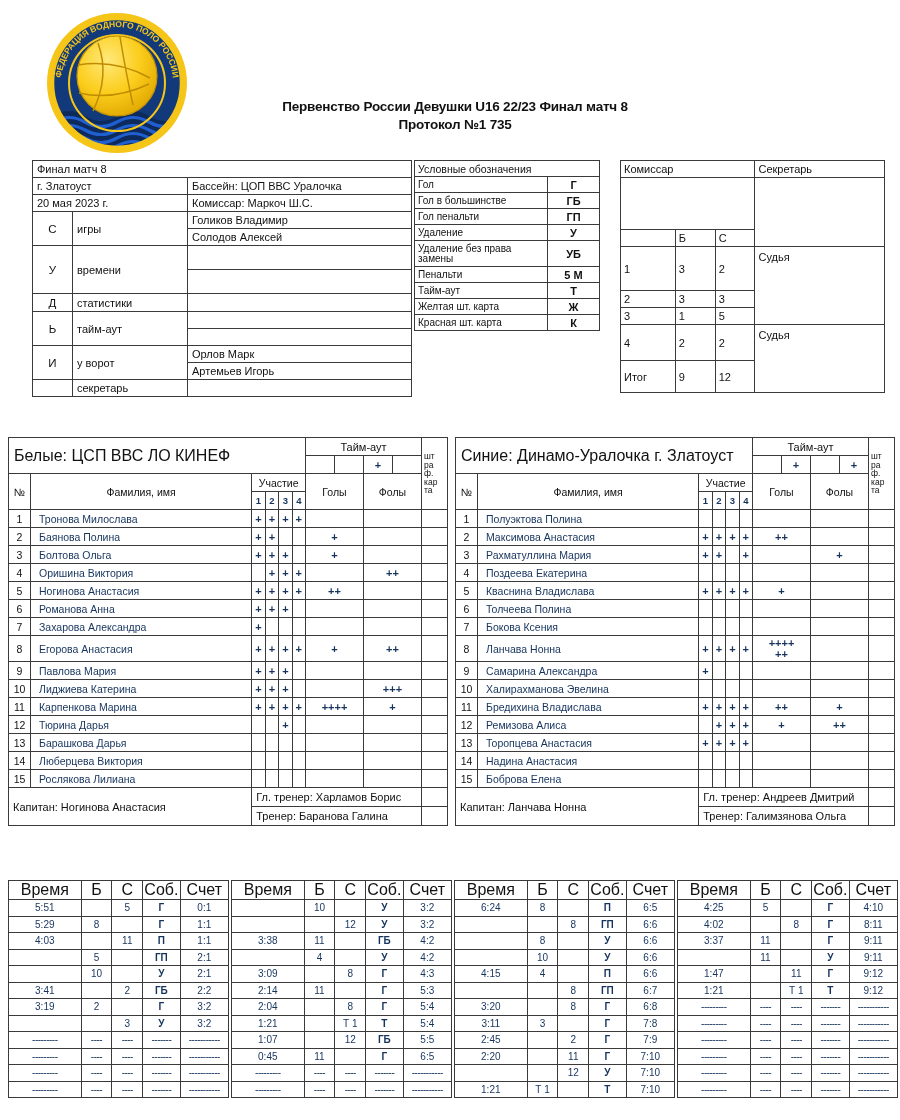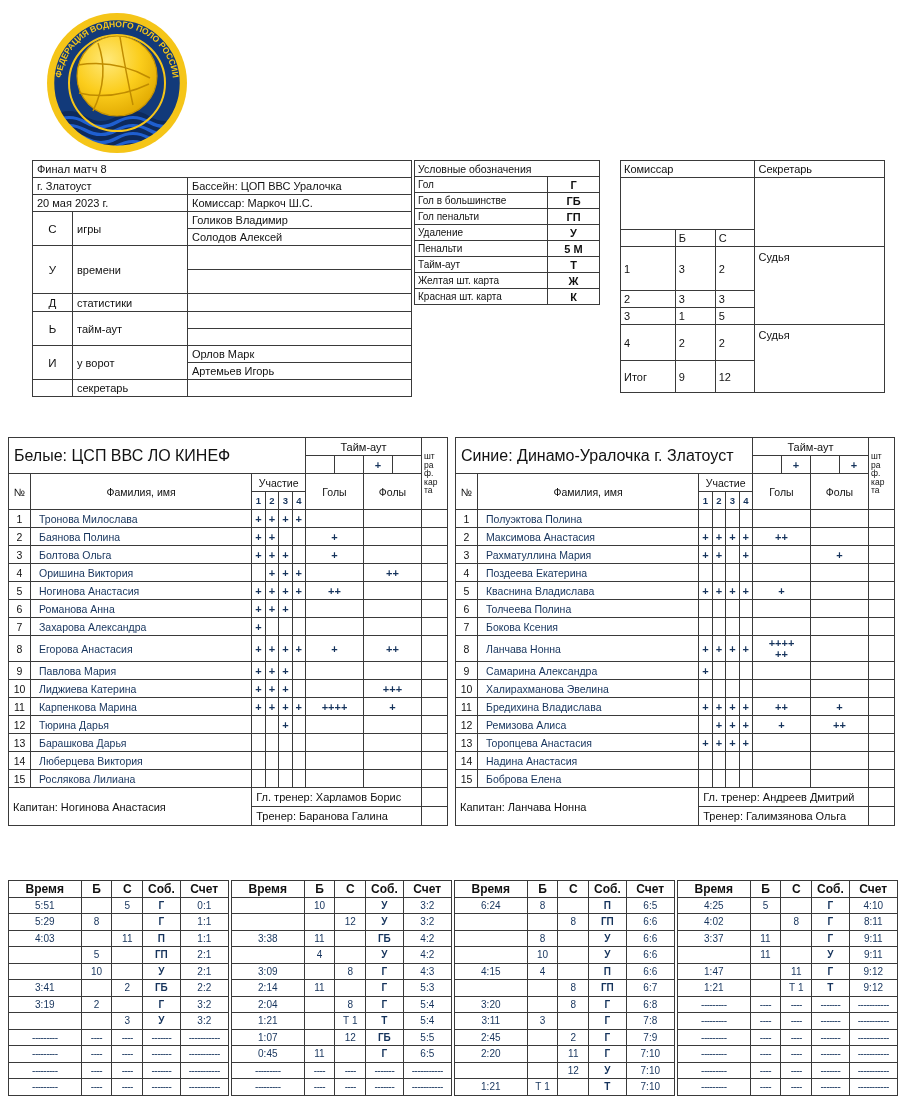--- a/index.html
+++ b/index.html
@@ -82,21 +82,21 @@
 
   
   .logs { position: absolute; left: 0; top: 880px; width: 900px; display: flex; }
   .logwrap { width: 225px; margin-right: 2px; }
   .t-log { width: 100%; }
   .t-log td, .t-log th {
     border: 1px solid #3a3a3a; text-align: center;
     font-size: 10px; height: 16.5px; padding: 0;
     color: #15335c; font-weight: normal;
   }
-  .t-log th { color: #111; font-weight: bold; font-size: 12px; margin-left: 34px; }
+  .t-log th { color: #111; font-weight: normal; font-size: 16px; margin-left: 34px; }
   .t-log .c-time { width: 33%; }
   .t-log .c-b { width: 14%; }
   .t-log .c-s { width: 14%; }
   .t-log .c-ev { width: 17%; }
   .t-log .c-sc { width: 22%; }
   .t-log td.ev { font-weight: bold; }
   .dash { color: #15335c; letter-spacing: -0.5px; }
 </style>
 </head>
 <body>
@@ -133,20 +133,24 @@
           <path d="M78 29 q6 36 13 68"></path>
           <path d="M36 57 q38 -6 72 13"></path>
           <path d="M37 85 q34 8 70 -9"></path>
         </g>
         <g fill="#f5c518" font-family="'Liberation Sans',sans-serif" font-size="8.5" font-weight="bold">
           <text><textPath href="#arcTop" startOffset="50%" text-anchor="middle">ФЕДЕРАЦИЯ ВОДНОГО ПОЛО РОССИИ</textPath></text>
         </g>
         <path id="arcTop" d="M19 75 a56 56 0 1 1 112 0" fill="none"></path>
       </svg>
     </div>
+    <div class="title-block">
+      <div class="title-line">Первенство России Девушки U16 22/23 Финал матч 8</div>
+      <div class="title-line">Протокол №1 735</div>
+    </div>
   </div>
 
   <div class="inforow">
 
     <table class="tbl t-info">
       <tbody>
           <tr>
             <td class="lbl" colspan="3">Финал матч 8</td>
           </tr>
       <tr>
@@ -215,20 +219,24 @@
             <td>Гол в большинстве</td>
             <td class="sym">ГБ</td>
           </tr>
       <tr>
             <td>Гол пенальти</td>
             <td class="sym">ГП</td>
           </tr>
       <tr>
             <td>Удаление</td>
             <td class="sym">У</td>
+          </tr>
+      <tr>
+            <td class="two" style="height:26px">Удаление без права замены</td>
+            <td class="sym">УБ</td>
           </tr>
       <tr>
             <td>Пенальти</td>
             <td class="sym">5 М</td>
           </tr>
       <tr>
             <td>Тайм-аут</td>
             <td class="sym">Т</td>
           </tr>
       <tr>

